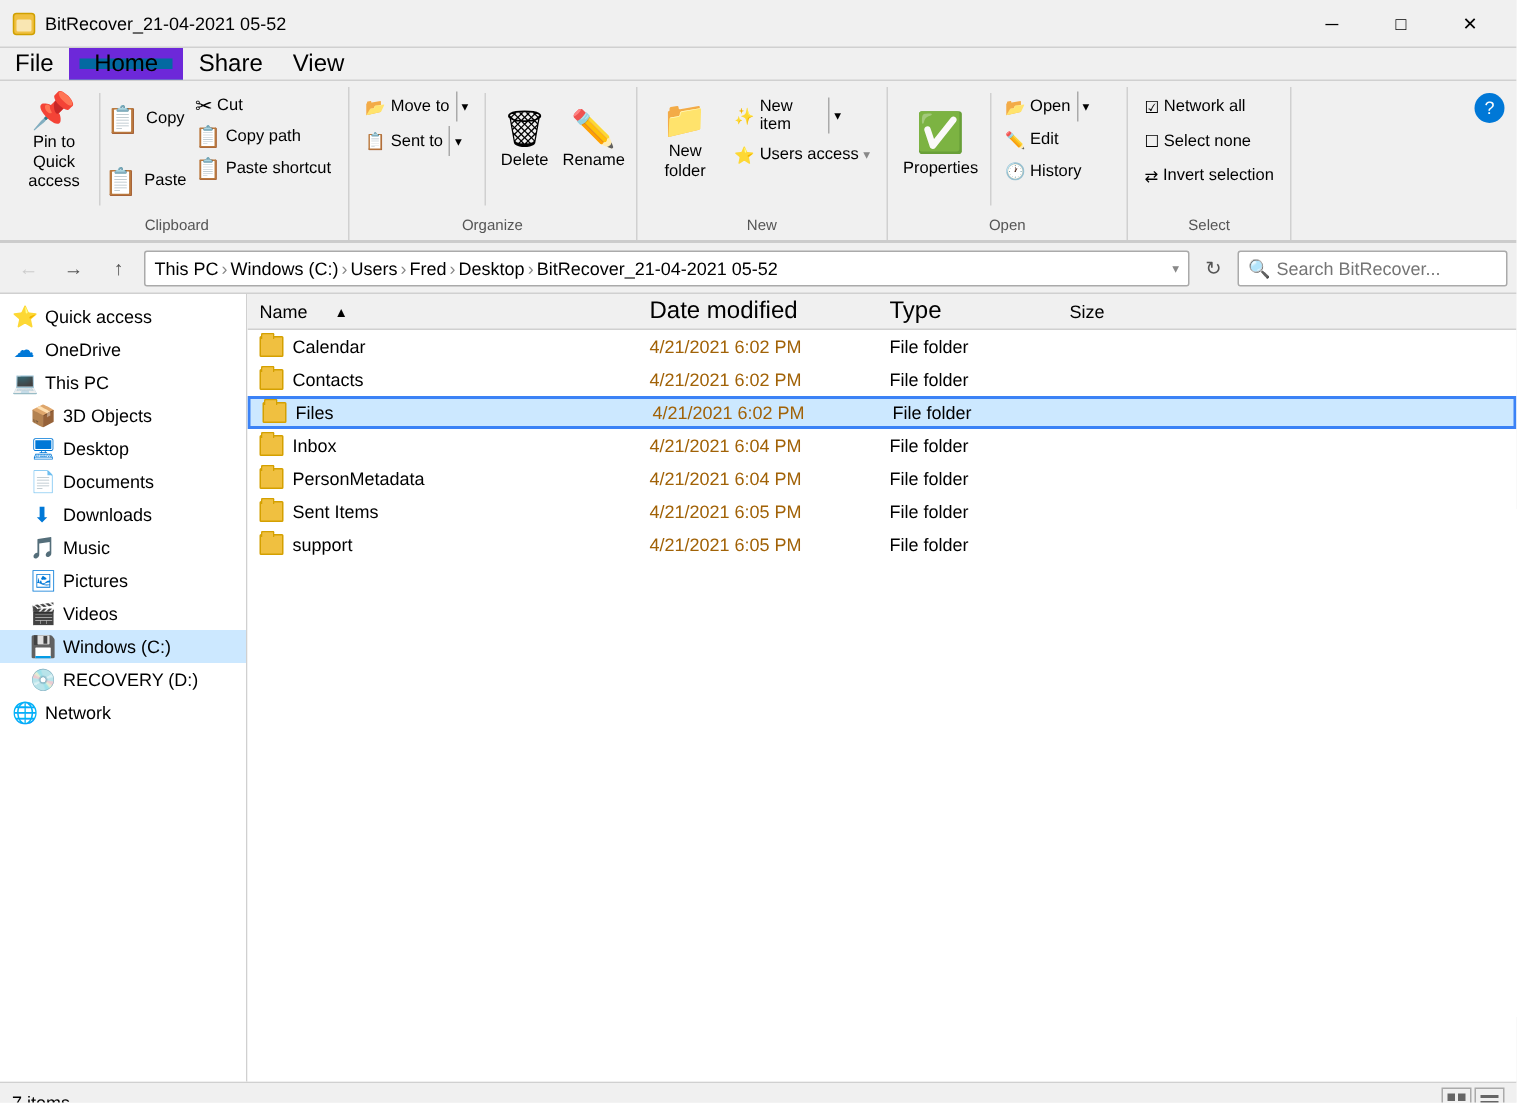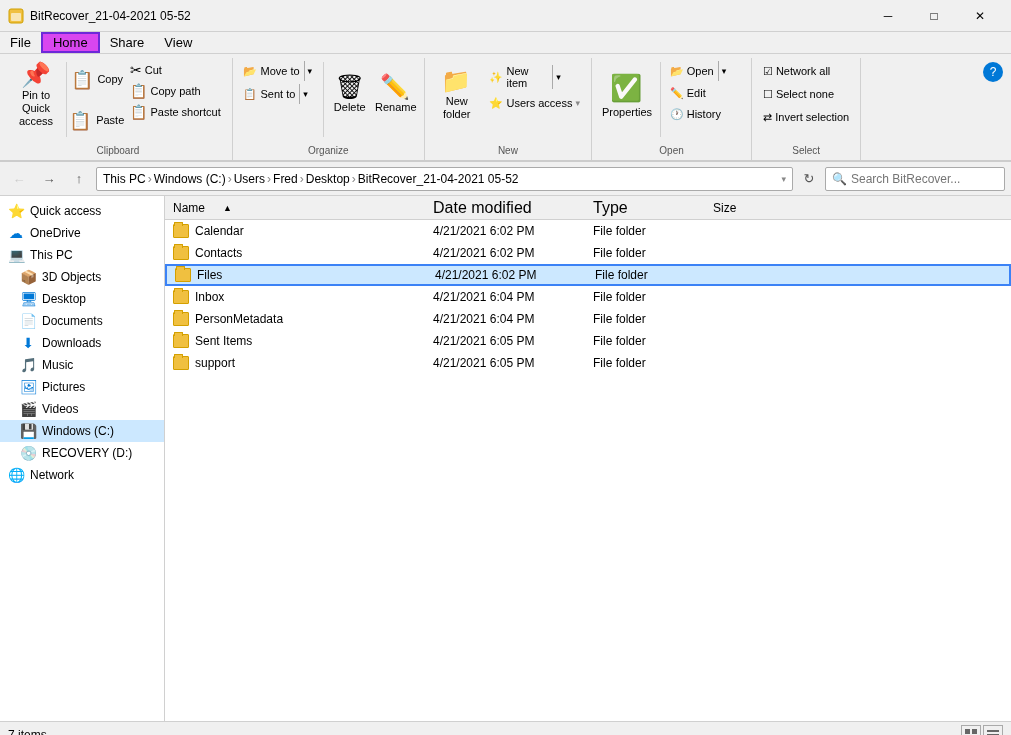--- a/index.html
+++ b/index.html
@@ -27,23 +27,23 @@
     .menu-bar {
       background: #f0f0f0;
       height: 22px;
       display: flex;
       align-items: stretch;
       border-bottom: 1px solid #d0d0d0;
     }
     .menu-item {
       padding: 0 10px;
       display: flex; align-items: center;
-      cursor: pointer; font-size: 13px;
-    }
-    .menu-item.active { background: #d946ef; border: 2px solid #6d28d9; }
+      cursor: pointer; font-size: 16px;
+    }
+    .menu-item.active { background: #0369a1; border: 7px solid #6d28d9; }
 
     
     .ribbon {
       background: #f0f0f0;
       border-bottom: 2px solid #ccc;
       padding: 4px 4px 0;
       display: flex;
       align-items: stretch;
       min-height: 96px;
     }
@@ -159,21 +159,21 @@
       display: flex; align-items: center; padding: 0 8px; height: 22px;
       cursor: pointer; font-size: 12px; border-bottom: 1px solid transparent;
     }
     .file-row.selected { background: #cce8ff; border: 2px solid #3b82f6; }
     .file-row .folder-icon { width: 16px; height: 14px; background: #f0c040; border: 1px solid #d4a000; border-radius: 1px; margin-right: 6px; flex-shrink: 0; position: relative; }
     .file-row .folder-icon::before {
       content: ''; position: absolute; top: -3px; left: 0; width: 7px; height: 3px;
       background: #f0c040; border: 1px solid #d4a000; border-bottom: none; border-radius: 1px 1px 0 0;
     }
     .file-col-name-cell { width: 260px; display: flex; align-items: center; }
-    .file-col-date-cell { width: 160px; color: #000000; }
+    .file-col-date-cell { width: 160px; color: #a16207; }
     .file-col-type-cell { width: 120px; color: #000; }
     .file-col-size-cell { width: 80px; color: #000; }
 
     
     .status-bar {
       height: 26px; background: #f0f0f0; border-top: 1px solid #d0d0d0;
       display: flex; align-items: center; padding: 0 8px; justify-content: space-between;
       font-size: 12px; color: #000;
     }
     .status-view-btns { display: flex; gap: 2px; }

